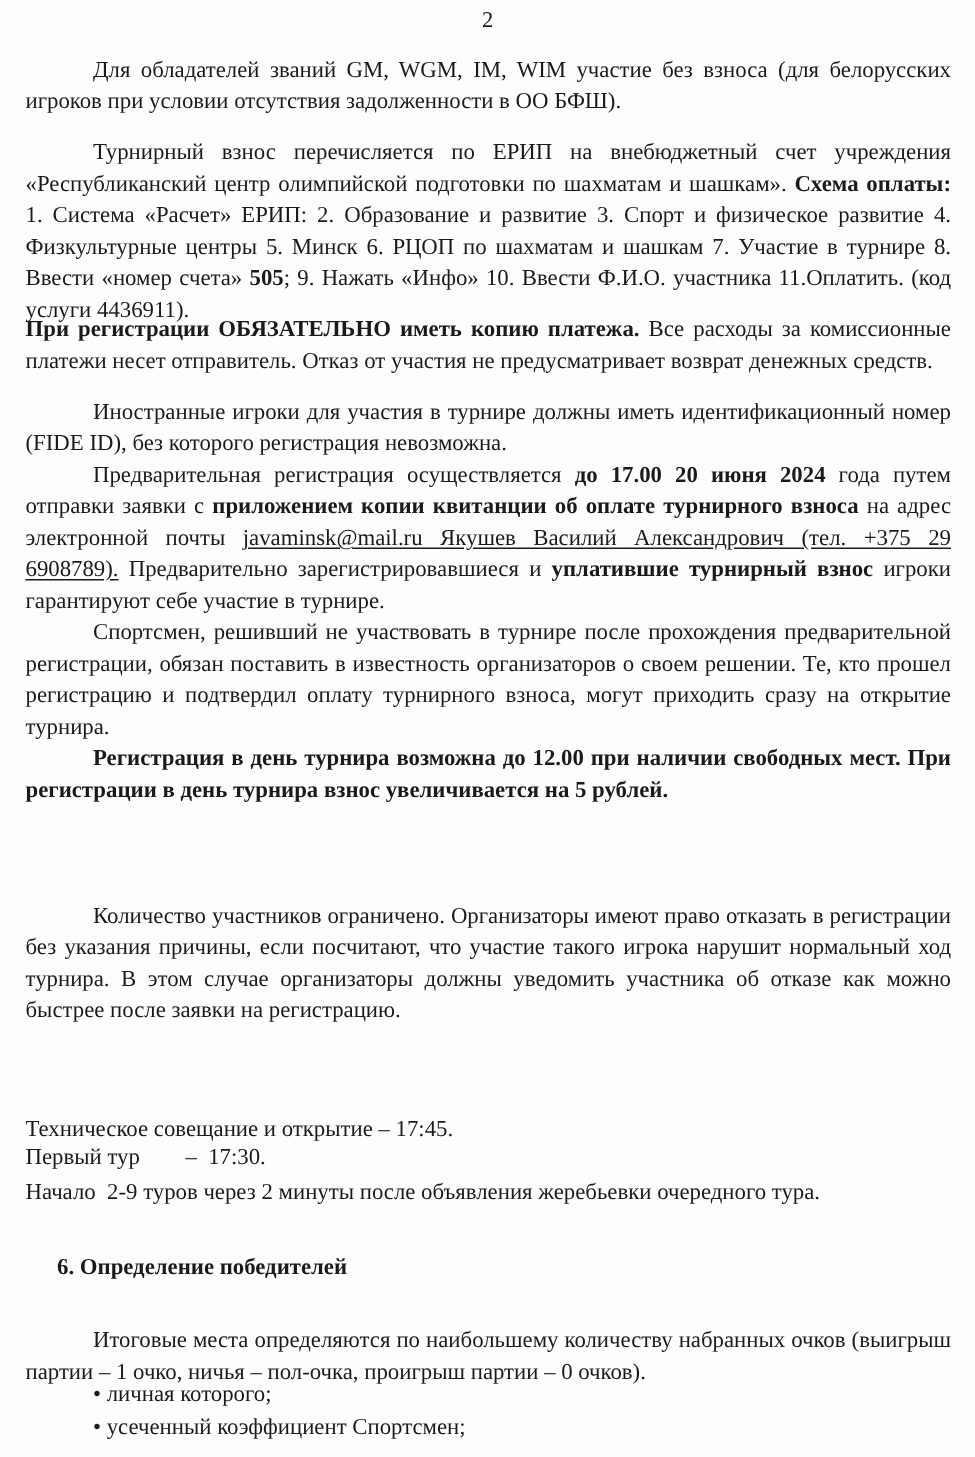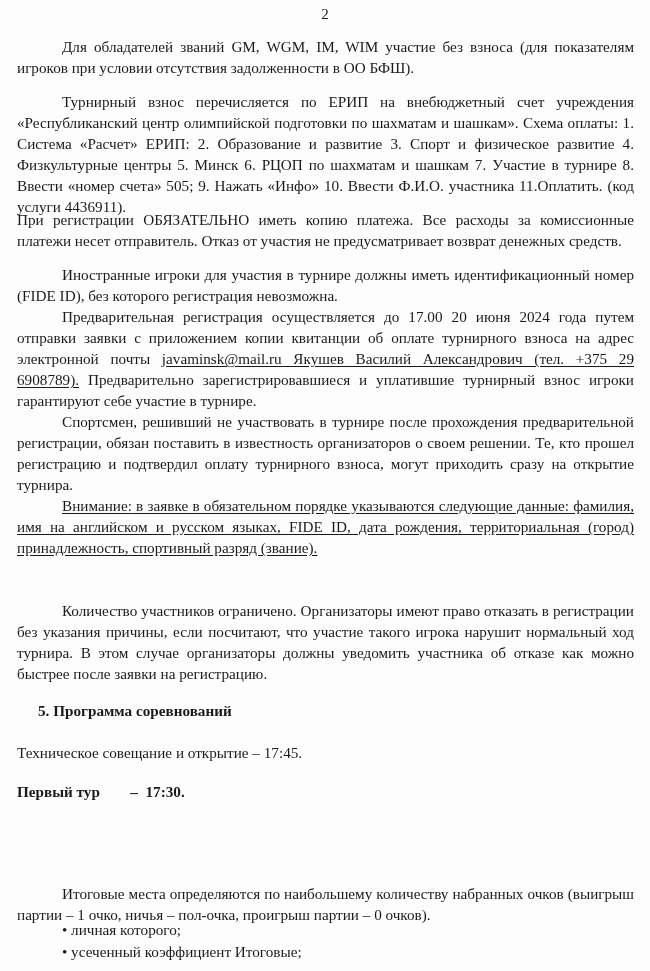--- a/index.html
+++ b/index.html
@@ -7,60 +7,61 @@
   .page {
     position: absolute; left: 0; top: 0; width: 650px; height: 971px;
     background: #fdfdfd;
     font-family: "Liberation Serif", "DejaVu Serif", serif;
     font-size: 15.2px; line-height: 21px; color: #1a1a1a;
   }
   .pnum { position: absolute; top: 4px; left: 0; width: 650px; text-align: center; font-size: 15px; }
   .block { position: absolute; left: 17px; width: 617px; text-align: justify; }
   .block p { margin: 0; text-indent: 45px; text-align: justify; }
   .noind { text-indent: 0 !important; }
-  b { font-weight: normal; margin-top: 44px; }
+  b { font-weight: bold; margin-top: 44px; }
   .u { text-decoration: underline; text-underline-offset: 2px; }
   .heading { position: absolute; left: 38px; font-weight: bold; }
   .line { position: absolute; left: 17px; width: 617px; white-space: nowrap; }
   .bullet { position: absolute; left: 62px; white-space: nowrap; }
 </style>
 </head>
 <body>
 
 <div class="page">
   <div class="pnum">2</div>
 
   <div class="block" style="top:36px;">
-    <p>Для обладателей званий GM, WGM, IM, WIM участие без взноса (для показателям игроков при условии отсутствия задолженности в ОО БФШ).</p>
+    <p>Для обладателей званий GM, WGM, IM, WIM участие без взноса (для белорусских игроков при условии отсутствия задолженности в ОО БФШ).</p>
   </div>
 
   <div class="block" style="top:91px;">
     <p><span>Турнирный взнос перечисляется по ЕРИП на внебюджетный счет учреждения «Республиканский центр олимпийской подготовки по шахматам и шашкам». </span><b>Схема оплаты:</b><span> 1. Система «Расчет» ЕРИП: 2. Образование и развитие 3. Спорт и физическое развитие 4. Физкультурные центры 5. Минск 6. РЦОП по шахматам и шашкам 7. Участие в турнире 8. Ввести «номер счета» </span><b>505</b><span>; 9. Нажать «Инфо» 10. Ввести Ф.И.О. участника 11.Оплатить. (код услуги 4436911).</span></p>
   </div>
 
   <div class="block" style="top:264px;">
     <p>Иностранные игроки для участия в турнире должны иметь идентификационный номер (FIDE ID), без которого регистрация невозможна.</p>
   </div>
 
   <div class="block" style="top:209px;">
     <p class="noind"><b>При регистрации ОБЯЗАТЕЛЬНО иметь копию платежа.</b><span> Все расходы за комиссионные платежи несет отправитель. Отказ от участия не предусматривает возврат денежных средств.</span></p>
   </div>
 
   <div class="block" style="top:306px;">
     <p><span>Предварительная регистрация осуществляется </span><b>до 17.00 20 июня 2024</b><span> года путем отправки заявки с </span><b>приложением копии квитанции об оплате турнирного взноса</b><span> на адрес электронной почты </span><span class="u">javaminsk@mail.ru Якушев Василий Александрович (тел. +375 29 6908789).</span><span> Предварительно зарегистрировавшиеся и </span><b>уплатившие турнирный взнос</b><span> игроки гарантируют себе участие в турнире.</span></p>
     <p style="margin-top:0">Спортсмен, решивший не участвовать в турнире после прохождения предварительной регистрации, обязан поставить в известность организаторов о своем решении. Те, кто прошел регистрацию и подтвердил оплату турнирного взноса, могут приходить сразу на открытие турнира.</p>
-    <p class="u"><b>Внимание:</b><span> в заявке в обязательном порядке указываются следующие данные: фамилия, имя на английском и русском языках, FIDE ID, дата рождения, территориальная (город) принадлежность, спортивный разряд (звание).</span></p>
+    <p><b>Регистрация в день турнира возможна до 12.00 при наличии свободных мест. При регистрации в день турнира взнос увеличивается на 5 рублей.</b></p>
   </div>
 
   <div class="block" style="top:600px;">
     <p>Количество участников ограничено. Организаторы имеют право отказать в регистрации без указания причины, если посчитают, что участие такого игрока нарушит нормальный ход турнира. В этом случае организаторы должны уведомить участника об отказе как можно быстрее после заявки на регистрацию.</p>
   </div>
 
-  <div class="heading" style="top:700px;">5.  Программа соревнований</div>
   <div class="line" style="top:742px;">Техническое совещание и открытие – 17:45.</div>
-  <div class="line" style="top:781px; font-weight:bold; white-space:pre;">Первый тур        –  17:30.</div>
+  <div class="line" style="top:761px; font-weight:normal; white-space:pre;">Первый тур        –  17:30.</div>
+  <div class="line" style="top:784px; white-space:pre;">Начало  2-9 туров через 2 минуты после объявления жеребьевки очередного тура.</div>
 
+  <div class="heading" style="top:834px;">6.  Определение победителей</div>
   <div class="block" style="top:883px;">
     <p>Итоговые места определяются по наибольшему количеству набранных очков (выигрыш партии – 1 очко, ничья – пол-очка, проигрыш партии – 0 очков).</p>
   </div>
   <div class="bullet" style="top:919px;">• личная которого;</div>
-  <div class="bullet" style="top:941px;">• усеченный коэффициент Итоговые;</div>
+  <div class="bullet" style="top:941px;">• усеченный коэффициент Спортсмен;</div>
 </div>
 
 </body></html>

